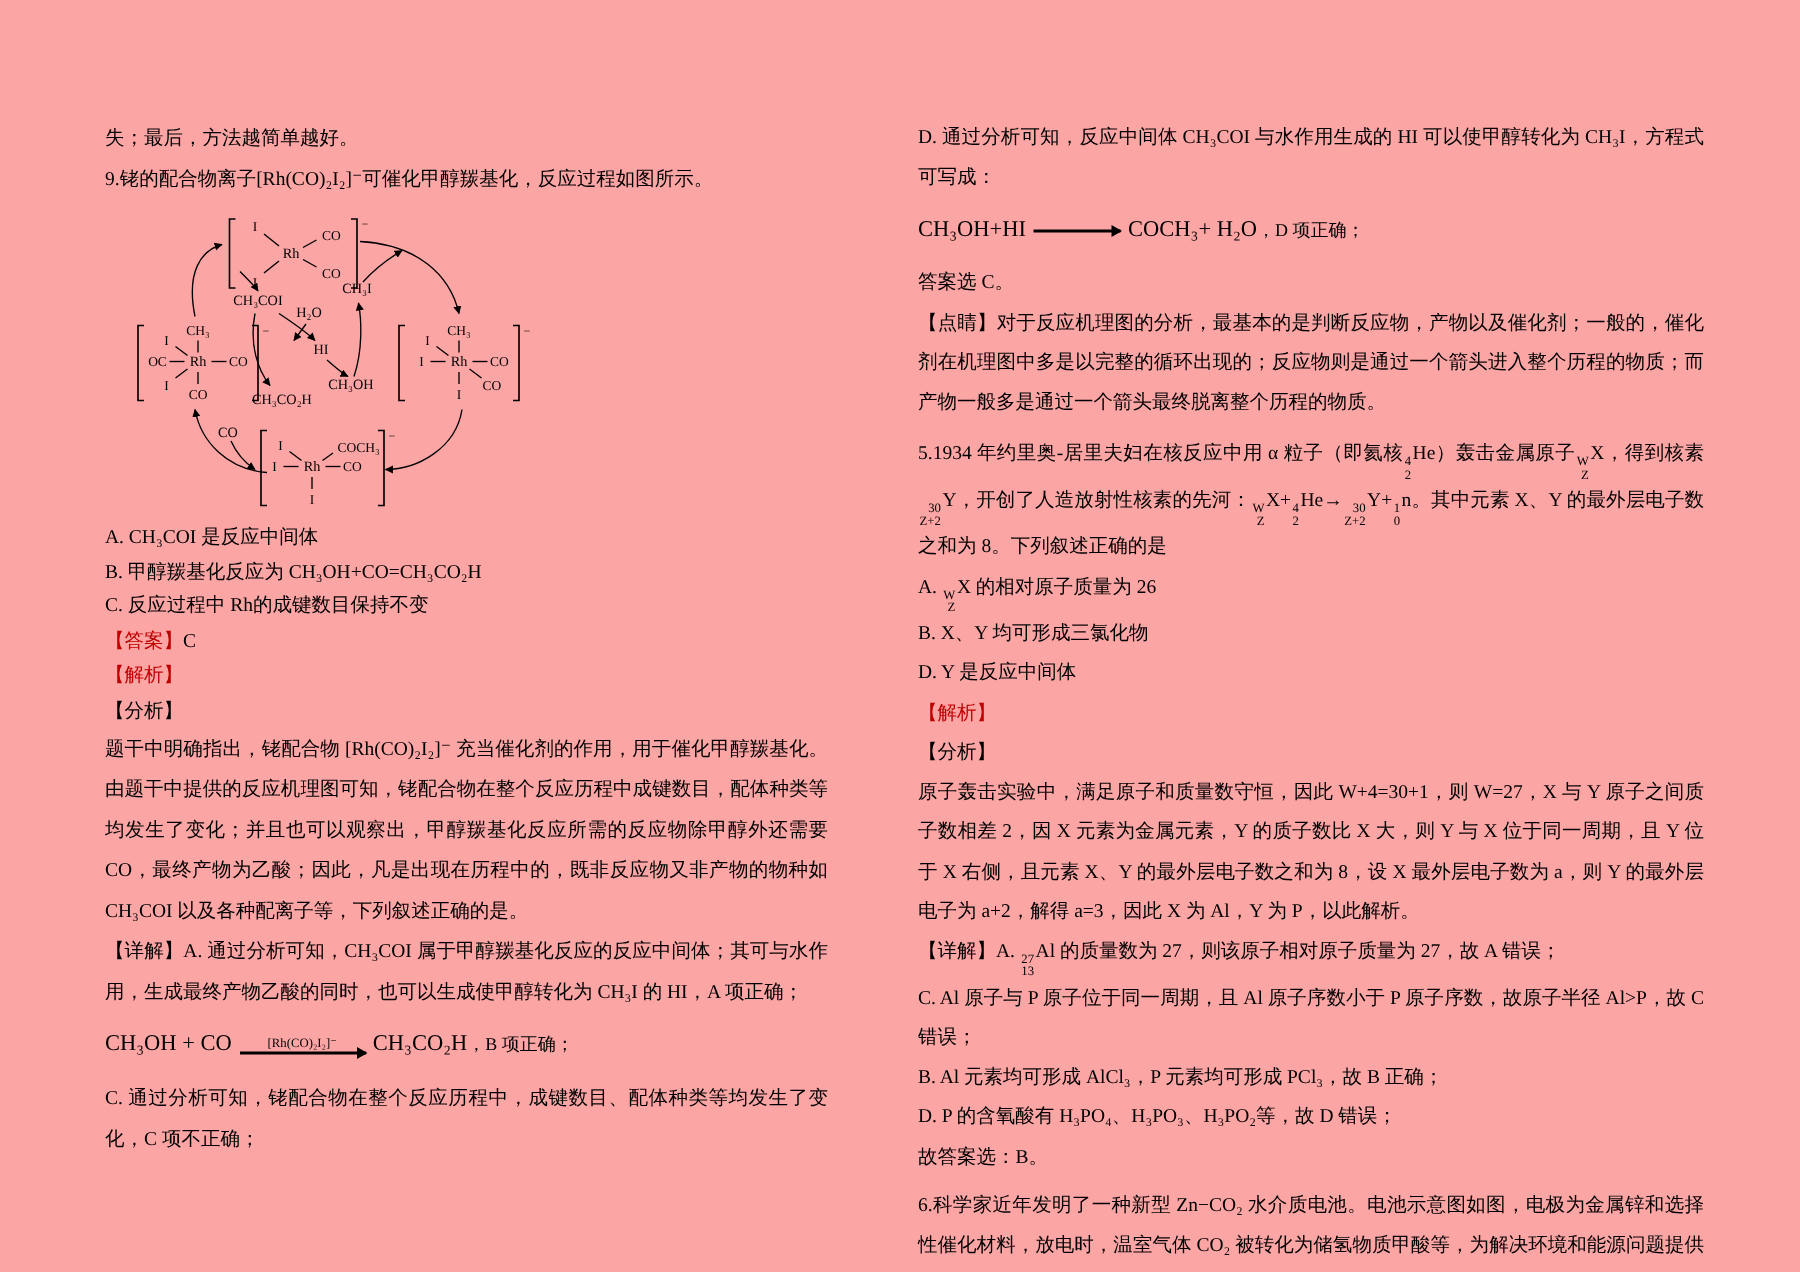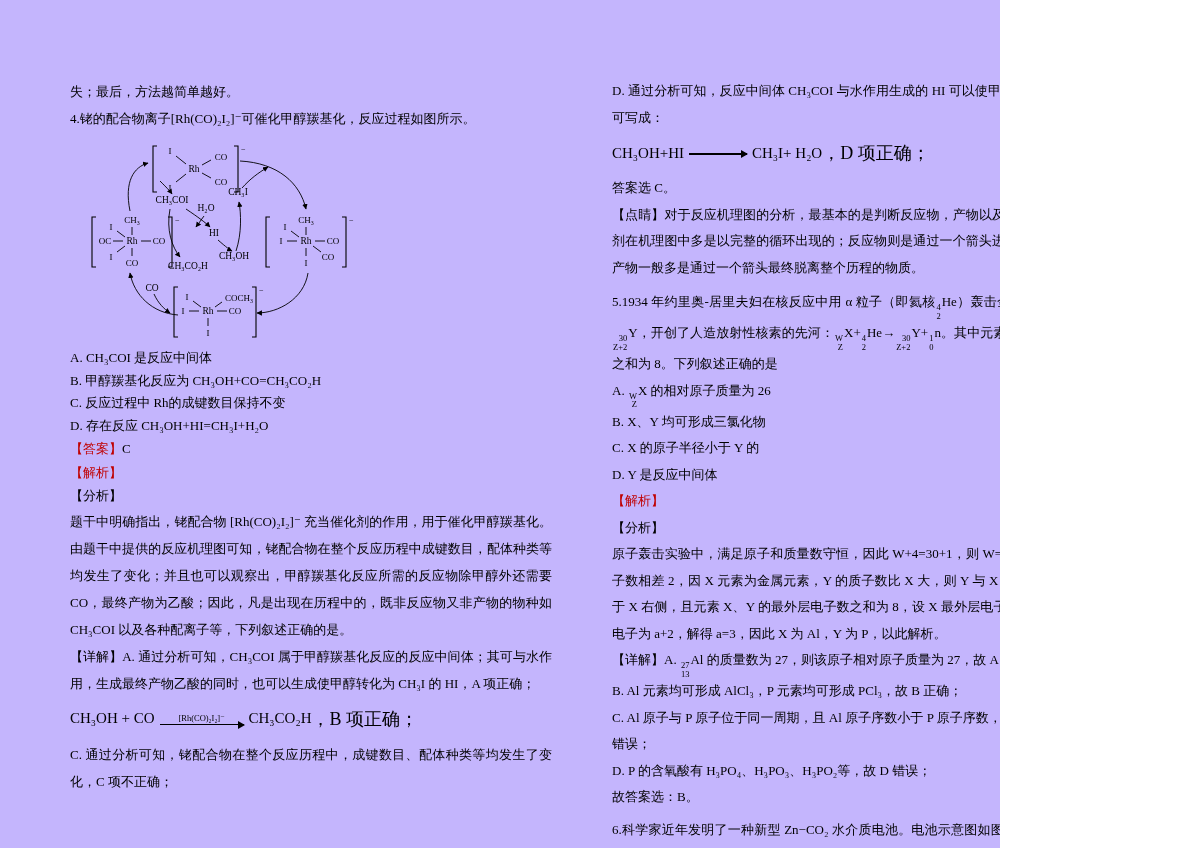--- a/index.html
+++ b/index.html
@@ -1,31 +1,31 @@
 <!DOCTYPE html>
 <html><head>
 <meta charset="utf-8">
 <style>
   *{box-sizing:border-box;margin:0;padding:0}
   body{width:1200px;height:848px;background:#fff;color:#000;font-family:"Liberation Serif","DejaVu Serif",serif}
-  .page{position:relative;width:1000px;height:848px;background:#c4b5fd;overflow:hidden}
+  .page{position:relative;width:1200px;height:848px;background:#fca5a5;overflow:hidden}
   .col{position:absolute;top:78px}
   .col-left{left:70px;width:482px}
   .col-right{left:612px;width:524px}
   .para{font-size:13px;line-height:27px;text-align:justify}
   .col-right .para{line-height:26.5px}
   .opt{line-height:22.5px}
   .q5opt{line-height:29px}
   .tight{line-height:23.5px}
   .red{color:#c00000}
   .blabel{font-weight:normal}
   .stem5{line-height:30px;margin-top:8px}
   .gap-top{margin-top:6px}
   .eq{display:flex;align-items:center;font-size:15px;margin:5px 0;height:34px;white-space:nowrap;text-align:right}
-  .eq .t{font-size:18px}
+  .eq .t{font-size:12px}
   .rxnarrow{display:inline-flex;flex-direction:column;align-items:center;justify-content:center;margin:0 5px;transform:translateY(1px)}
   .rxnarrow .cat{font-size:8.5px;line-height:9px;margin-bottom:1px}
   .rxnarrow .shaft{position:relative;display:block;width:84px;height:1.2px;background:#000}
   .rxnarrow .shaft.short{width:58px}
   .rxnarrow .shaft::after{content:"";position:absolute;right:-1px;top:-3.4px;width:0;height:0;border-left:7px solid #000;border-top:4px solid transparent;border-bottom:4px solid transparent}
   .nuc{display:inline-flex;flex-direction:column;align-items:flex-end;vertical-align:-4px;margin:0 1px;line-height:8.5px}
   .nuc i{font-style:normal;font-size:8.5px;display:block;text-align:right}
   .mech-wrap{margin:3px 0 4px 16px;height:208px}
   .mech line{stroke:#000;stroke-width:0.9}
   .mech .bracket{fill:none;stroke:#000;stroke-width:1.1}
@@ -37,21 +37,21 @@
 </style>
 </head>
 <body>
 
 <div class="page">
 
   <div class="col col-left">
 
     <div class="para">失；最后，方法越简单越好。</div>
 
-    <div class="para">4.铑的配合物离子[Rh(CO)₂I₂]⁻可催化甲醇羰基化，反应过程如图所示。</div>
+    <div class="para">9.铑的配合物离子[Rh(CO)₂I₂]⁻可催化甲醇羰基化，反应过程如图所示。</div>
 
     <div class="mech-wrap">
       <svg class="mech" width="352" height="206" viewBox="0 0 352 206">
         <defs>
           <marker id="ah" markerWidth="8" markerHeight="8" refX="5.5" refY="3" orient="auto">
             <path d="M0,0 L6,3 L0,6 Z" fill="#000"></path>
           </marker>
         </defs>
 
         <path class="arrow" d="M44,76 C38,46 48,32 62,28"></path>
@@ -144,21 +144,20 @@
         <text class="sp" x="128" y="101" text-anchor="middle">HI</text>
         <text class="sp" x="102" y="134" text-anchor="middle">CH₃CO₂H</text>
         <text class="sp" x="148" y="124" text-anchor="middle">CH₃OH</text>
         <text class="sp" x="66" y="156" text-anchor="middle">CO</text>
       </svg>
     </div>
 
     <div class="para opt">A. CH₃COI 是反应中间体</div>
     <div class="para opt">B. 甲醇羰基化反应为 CH₃OH+CO=CH₃CO₂H</div>
     <div class="para opt">C. 反应过程中 Rh的成键数目保持不变</div>
-    <div class="para opt">D. 存在反应 CH₃OH+HI=CH₃I+H₂O</div>
 
     <div class="para tight"><span class="red">【答案】</span><span>C</span></div>
     <div class="para tight"><span class="red">【解析】</span></div>
     <div class="para tight"><span class="blabel">【分析】</span></div>
 
     <div class="para">题干中明确指出，铑配合物 [Rh(CO)₂I₂]⁻ 充当催化剂的作用，用于催化甲醇羰基化。由题干中提供的反应机理图可知，铑配合物在整个反应历程中成键数目，配体种类等均发生了变化；并且也可以观察出，甲醇羰基化反应所需的反应物除甲醇外还需要 CO，最终产物为乙酸；因此，凡是出现在历程中的，既非反应物又非产物的物种如 CH₃COI 以及各种配离子等，下列叙述正确的是。</div>
 
     <div class="para"><span class="blabel">【详解】</span><span>A. 通过分析可知，CH₃COI 属于甲醇羰基化反应的反应中间体；其可与水作用，生成最终产物乙酸的同时，也可以生成使甲醇转化为 CH₃I 的 HI，A 项正确；</span></div>
 
 
@@ -177,21 +176,21 @@
 
   <div class="col col-right">
 
     <div class="para">D. 通过分析可知，反应中间体 CH₃COI 与水作用生成的 HI 可以使甲醇转化为 CH₃I，方程式可写成：</div>
 
     <div class="eq">
       <span>CH₃OH+HI</span>
       <span class="rxnarrow">
           <span class="shaft short"></span>
         </span>
-      <span>CH₃I+ H₂O</span>
+      <span>COCH₃+ H₂O</span>
       <span class="t">，D 项正确；</span>
     </div>
 
     <div class="para">答案选 C。</div>
 
     <div class="para"><span class="blabel">【点睛】</span><span>对于反应机理图的分析，最基本的是判断反应物，产物以及催化剂；一般的，催化剂在机理图中多是以完整的循环出现的；反应物则是通过一个箭头进入整个历程的物质；而产物一般多是通过一个箭头最终脱离整个历程的物质。</span></div>
 
     <div class="para stem5">5.1934 年约里奥-居里夫妇在核反应中用 α 粒子（即氦核<span class="nuc">
           <i>4</i>
           <i>2</i>
@@ -213,32 +212,31 @@
         </span>Y+<span class="nuc">
           <i>1</i>
           <i>0</i>
         </span>n。其中元素 X、Y 的最外层电子数之和为 8。下列叙述正确的是</div>
 
     <div class="para q5opt">A. <span class="nuc">
           <i>W</i>
           <i>Z</i>
         </span>X 的相对原子质量为 26</div>
     <div class="para q5opt">B. X、Y 均可形成三氯化物</div>
-    <div class="para q5opt">C. X 的原子半径小于 Y 的</div>
     <div class="para q5opt">D. Y 是反应中间体</div>
 
     <div class="para tight"><span class="red">【解析】</span></div>
     <div class="para tight"><span class="blabel">【分析】</span></div>
 
     <div class="para">原子轰击实验中，满足原子和质量数守恒，因此 W+4=30+1，则 W=27，X 与 Y 原子之间质子数相差 2，因 X 元素为金属元素，Y 的质子数比 X 大，则 Y 与 X 位于同一周期，且 Y 位于 X 右侧，且元素 X、Y 的最外层电子数之和为 8，设 X 最外层电子数为 a，则 Y 的最外层电子为 a+2，解得 a=3，因此 X 为 Al，Y 为 P，以此解析。</div>
 
     <div class="para"><span class="blabel">【详解】</span><span>A. <span class="nuc">
             <i>27</i>
             <i>13</i>
           </span>Al 的质量数为 27，则该原子相对原子质量为 27，故 A 错误；</span></div>
+    <div class="para">C. Al 原子与 P 原子位于同一周期，且 Al 原子序数小于 P 原子序数，故原子半径 Al&gt;P，故 C 错误；</div>
     <div class="para">B. Al 元素均可形成 AlCl₃，P 元素均可形成 PCl₃，故 B 正确；</div>
-    <div class="para">C. Al 原子与 P 原子位于同一周期，且 Al 原子序数小于 P 原子序数，故原子半径 Al&gt;P，故 C 错误；</div>
     <div class="para">D. P 的含氧酸有 H₃PO₄、H₃PO₃、H₃PO₂等，故 D 错误；</div>
     <div class="para">故答案选：B。</div>
 
     <div class="para gap-top">6.科学家近年发明了一种新型 Zn−CO₂ 水介质电池。电池示意图如图，电极为金属锌和选择性催化材料，放电时，温室气体 CO₂ 被转化为储氢物质甲酸等，为解决环境和能源问题提供了一种新途径。</div>
   </div>
 </div>
 
 </body></html>

